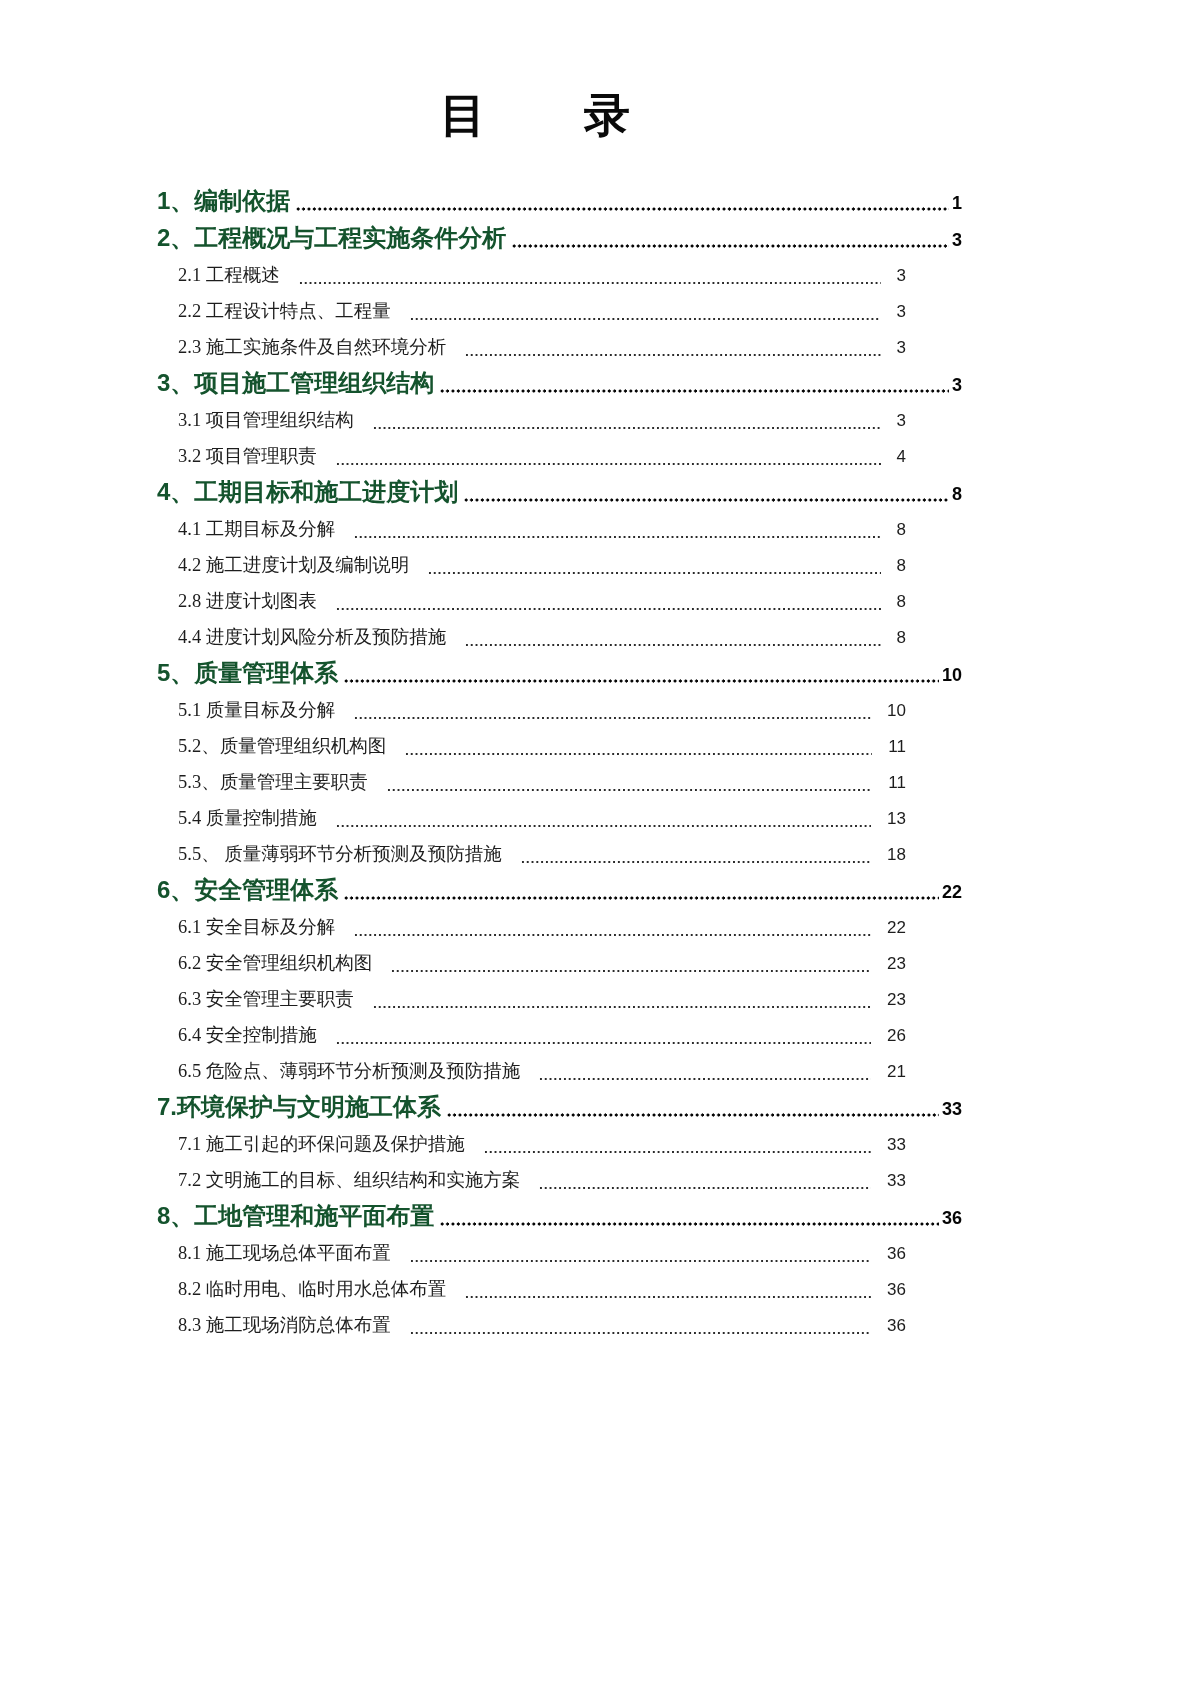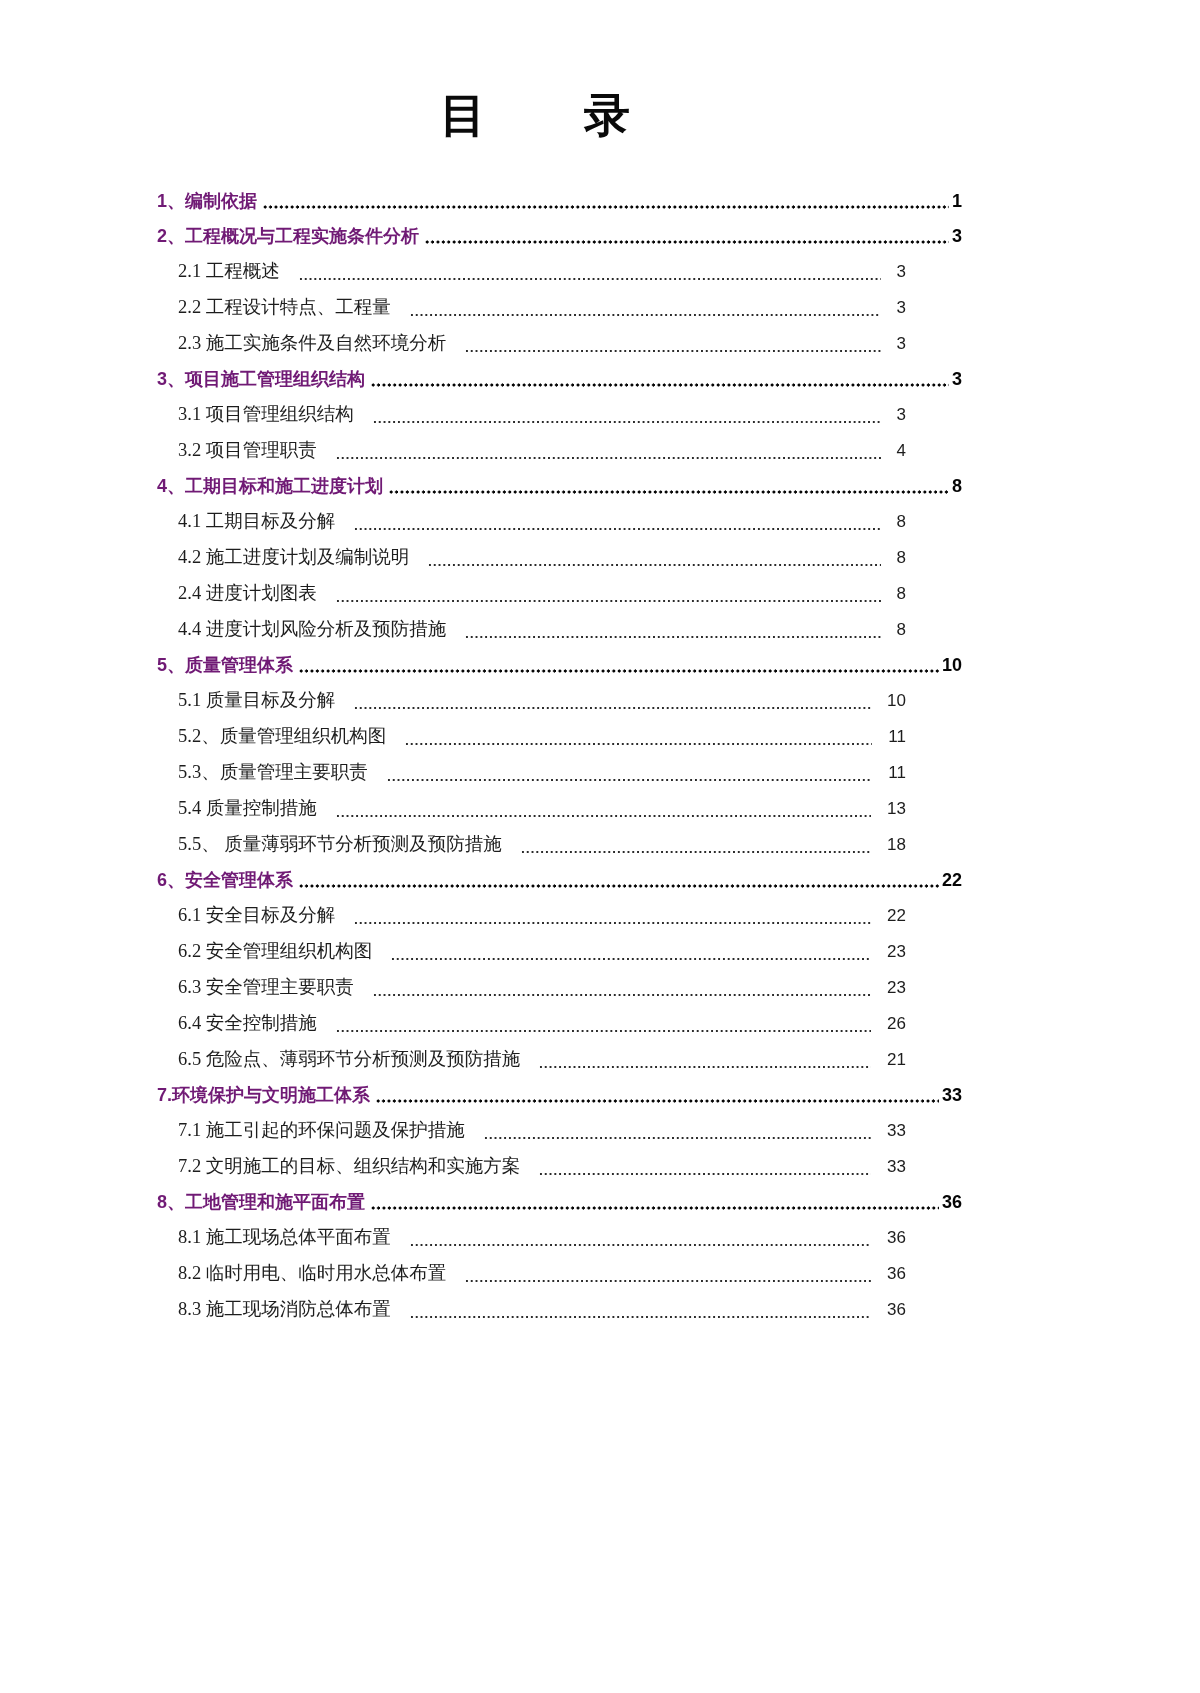--- a/index.html
+++ b/index.html
@@ -36,22 +36,22 @@
   .toc-row.level1{margin-top:12px;}
   .toc-row.level1.first{margin-top:0;}
   .toc-row.level2{padding-left:21px;padding-right:56px;gap:13px;}
   .toc-label{
     white-space:nowrap;
     font-size:18.5px;
     color:#1d1d1d;
   }
   .level1 .toc-label{
     font-weight:700;
-    font-size:18px;
-    color:#701a75;
+    font-size:24px;
+    color:#14532d;
     font-family:"Liberation Sans","DejaVu Sans",sans-serif;
   }
   .dot-leader{
     flex:1;
     position:relative;
     align-self:flex-end;
     height:16px;
     margin:0 3px 0 6px;
     min-width:20px;
   }
@@ -136,21 +136,21 @@
         <span class="toc-label">4.1 工期目标及分解</span>
         <span class="dot-leader"></span>
         <span class="page-num">8</span>
       </div>
       <div class="toc-row level2">
         <span class="toc-label">4.2 施工进度计划及编制说明</span>
         <span class="dot-leader"></span>
         <span class="page-num">8</span>
       </div>
       <div class="toc-row level2">
-        <span class="toc-label">2.4 进度计划图表</span>
+        <span class="toc-label">2.8 进度计划图表</span>
         <span class="dot-leader"></span>
         <span class="page-num">8</span>
       </div>
       <div class="toc-row level2">
         <span class="toc-label">4.4 进度计划风险分析及预防措施</span>
         <span class="dot-leader"></span>
         <span class="page-num">8</span>
       </div>
       <div class="toc-row level1">
         <span class="toc-label">5、质量管理体系</span>

